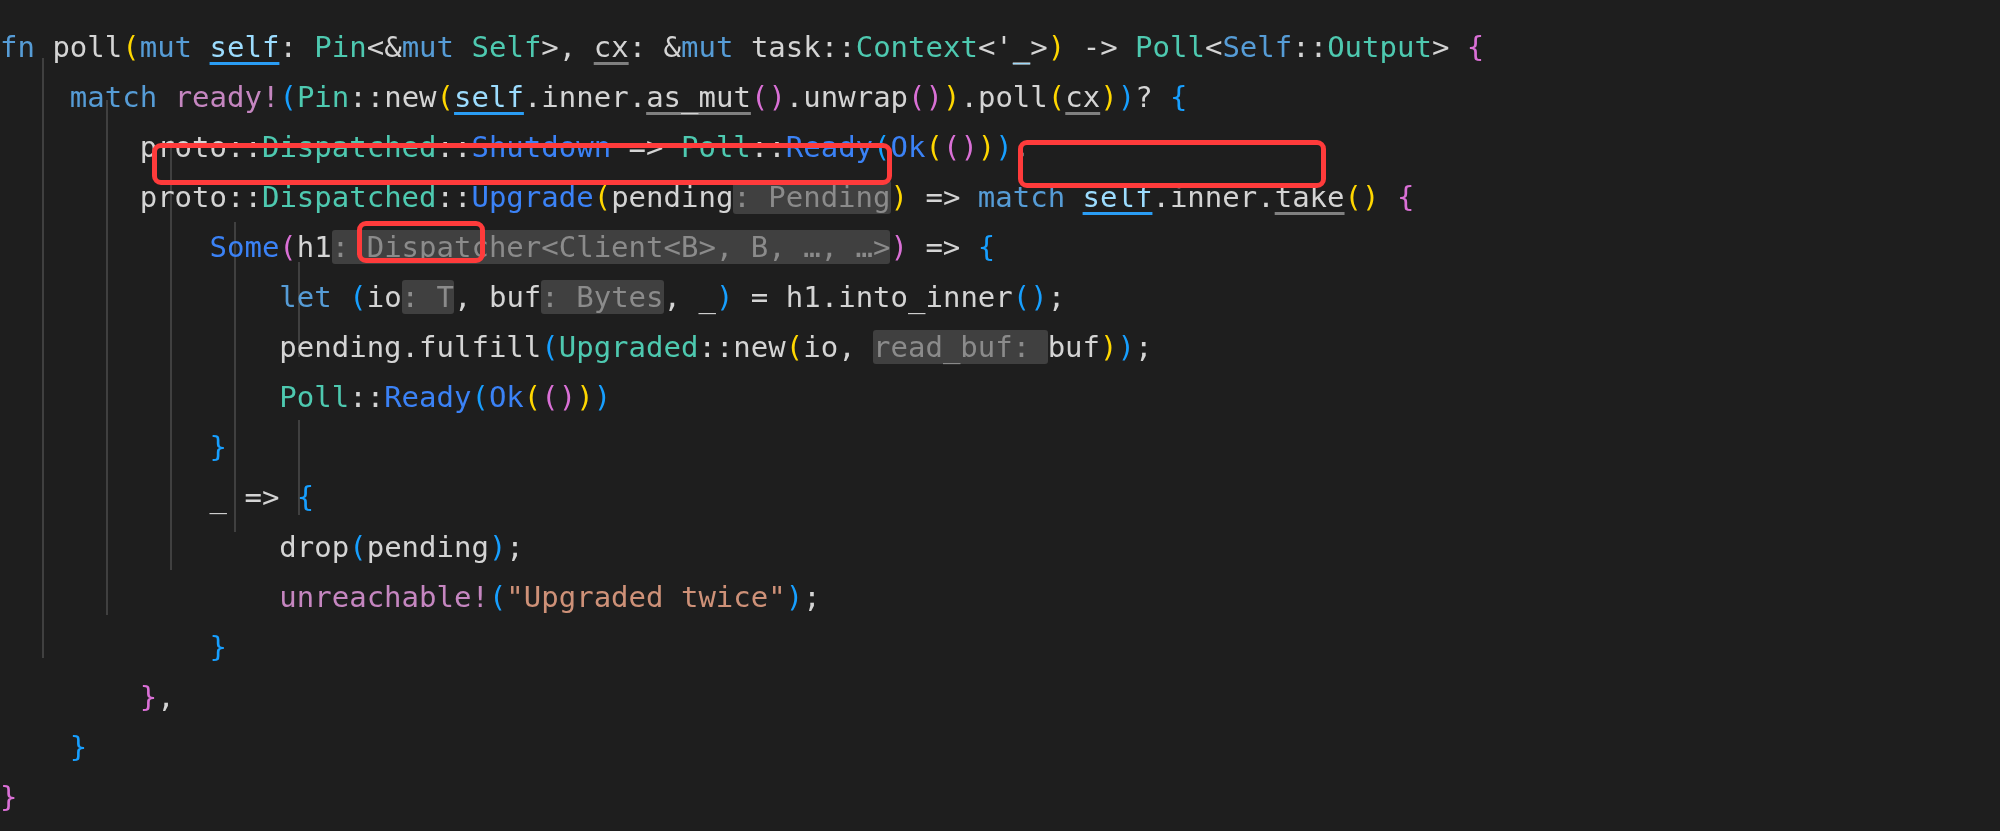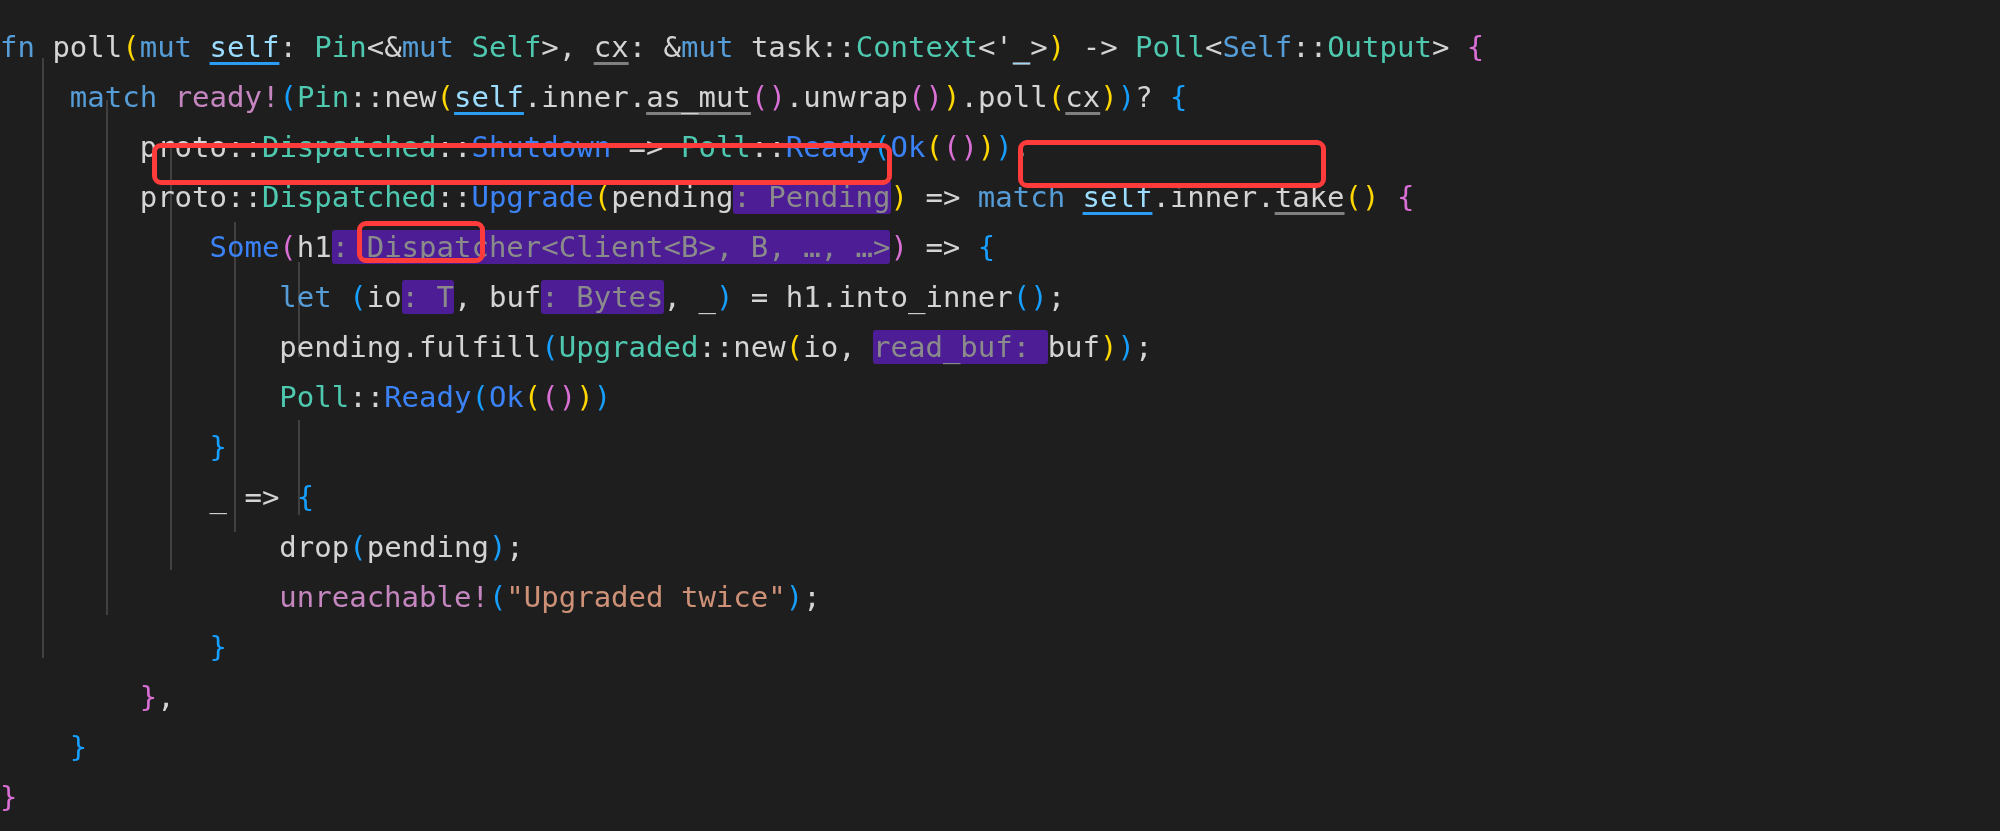--- a/index.html
+++ b/index.html
@@ -47,21 +47,21 @@
   .str      { color: #ce9178; }
 
   
   .b1 { color: #ffd700; }  
   .b2 { color: #da70d6; }  
   .b3 { color: #179fff; }  
 
   
   .hint {
     color: #8b8b8b;
-    background: #4c1d95;
+    background: #404040;
     border-radius: 3px;
   }
 
   
   .u-blue { text-decoration: underline; text-decoration-color: #2a9df4; text-underline-offset: 5px; text-decoration-thickness: 3px; }
   .u-gray { text-decoration: underline; text-decoration-color: #808080; text-underline-offset: 5px; text-decoration-thickness: 3px; }
 
   
   .guide {
     position: absolute;

